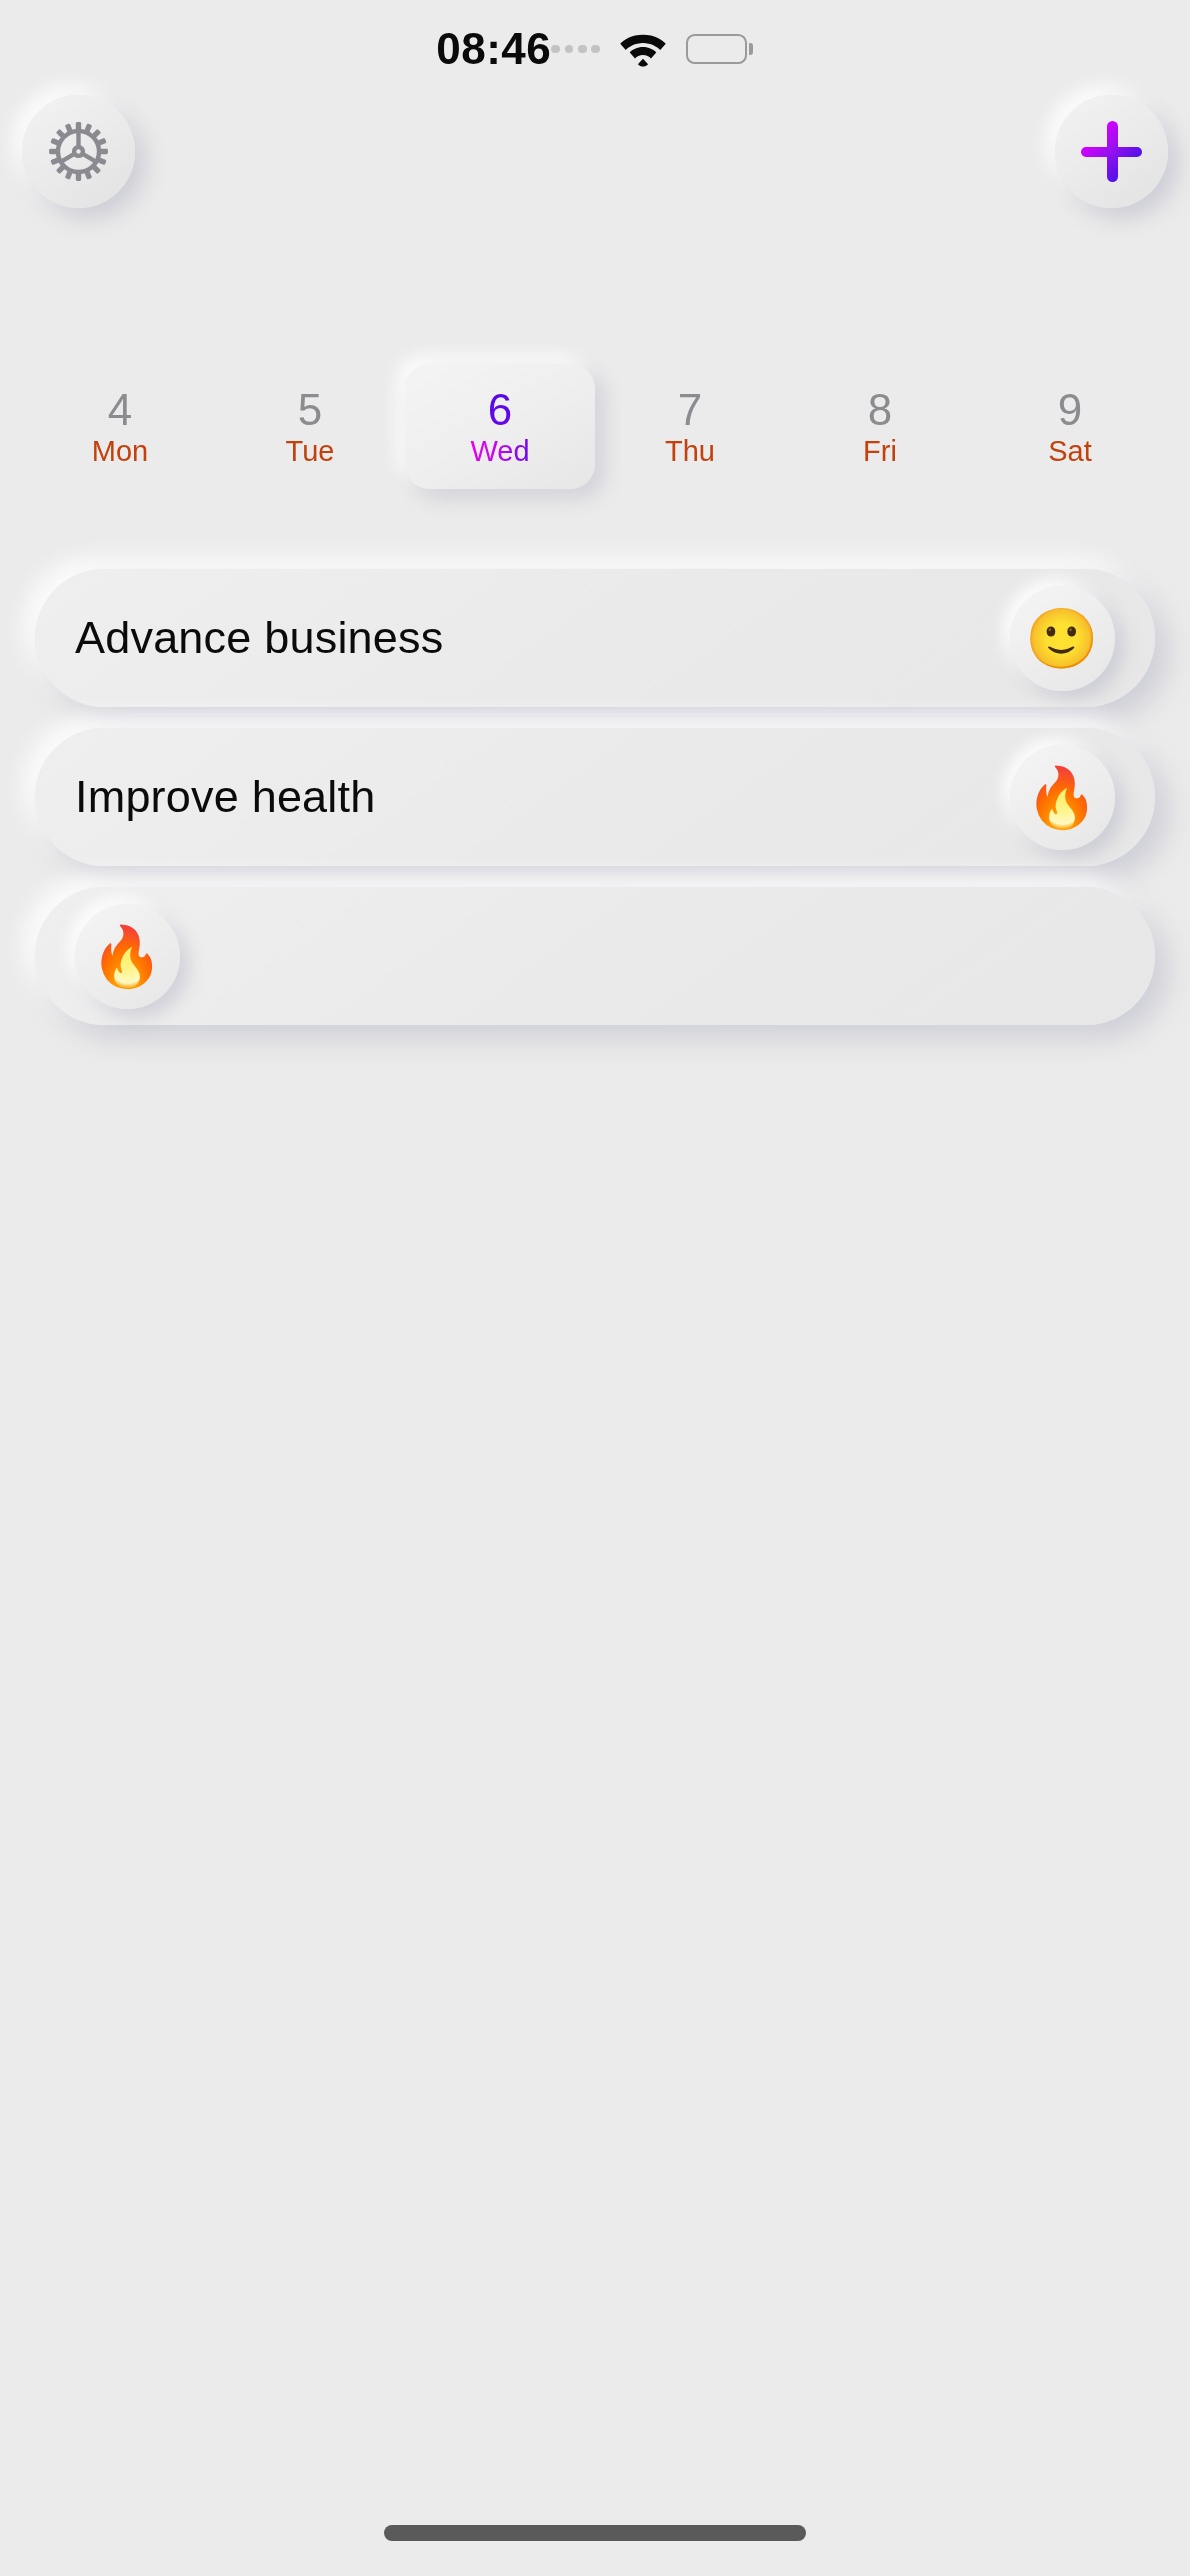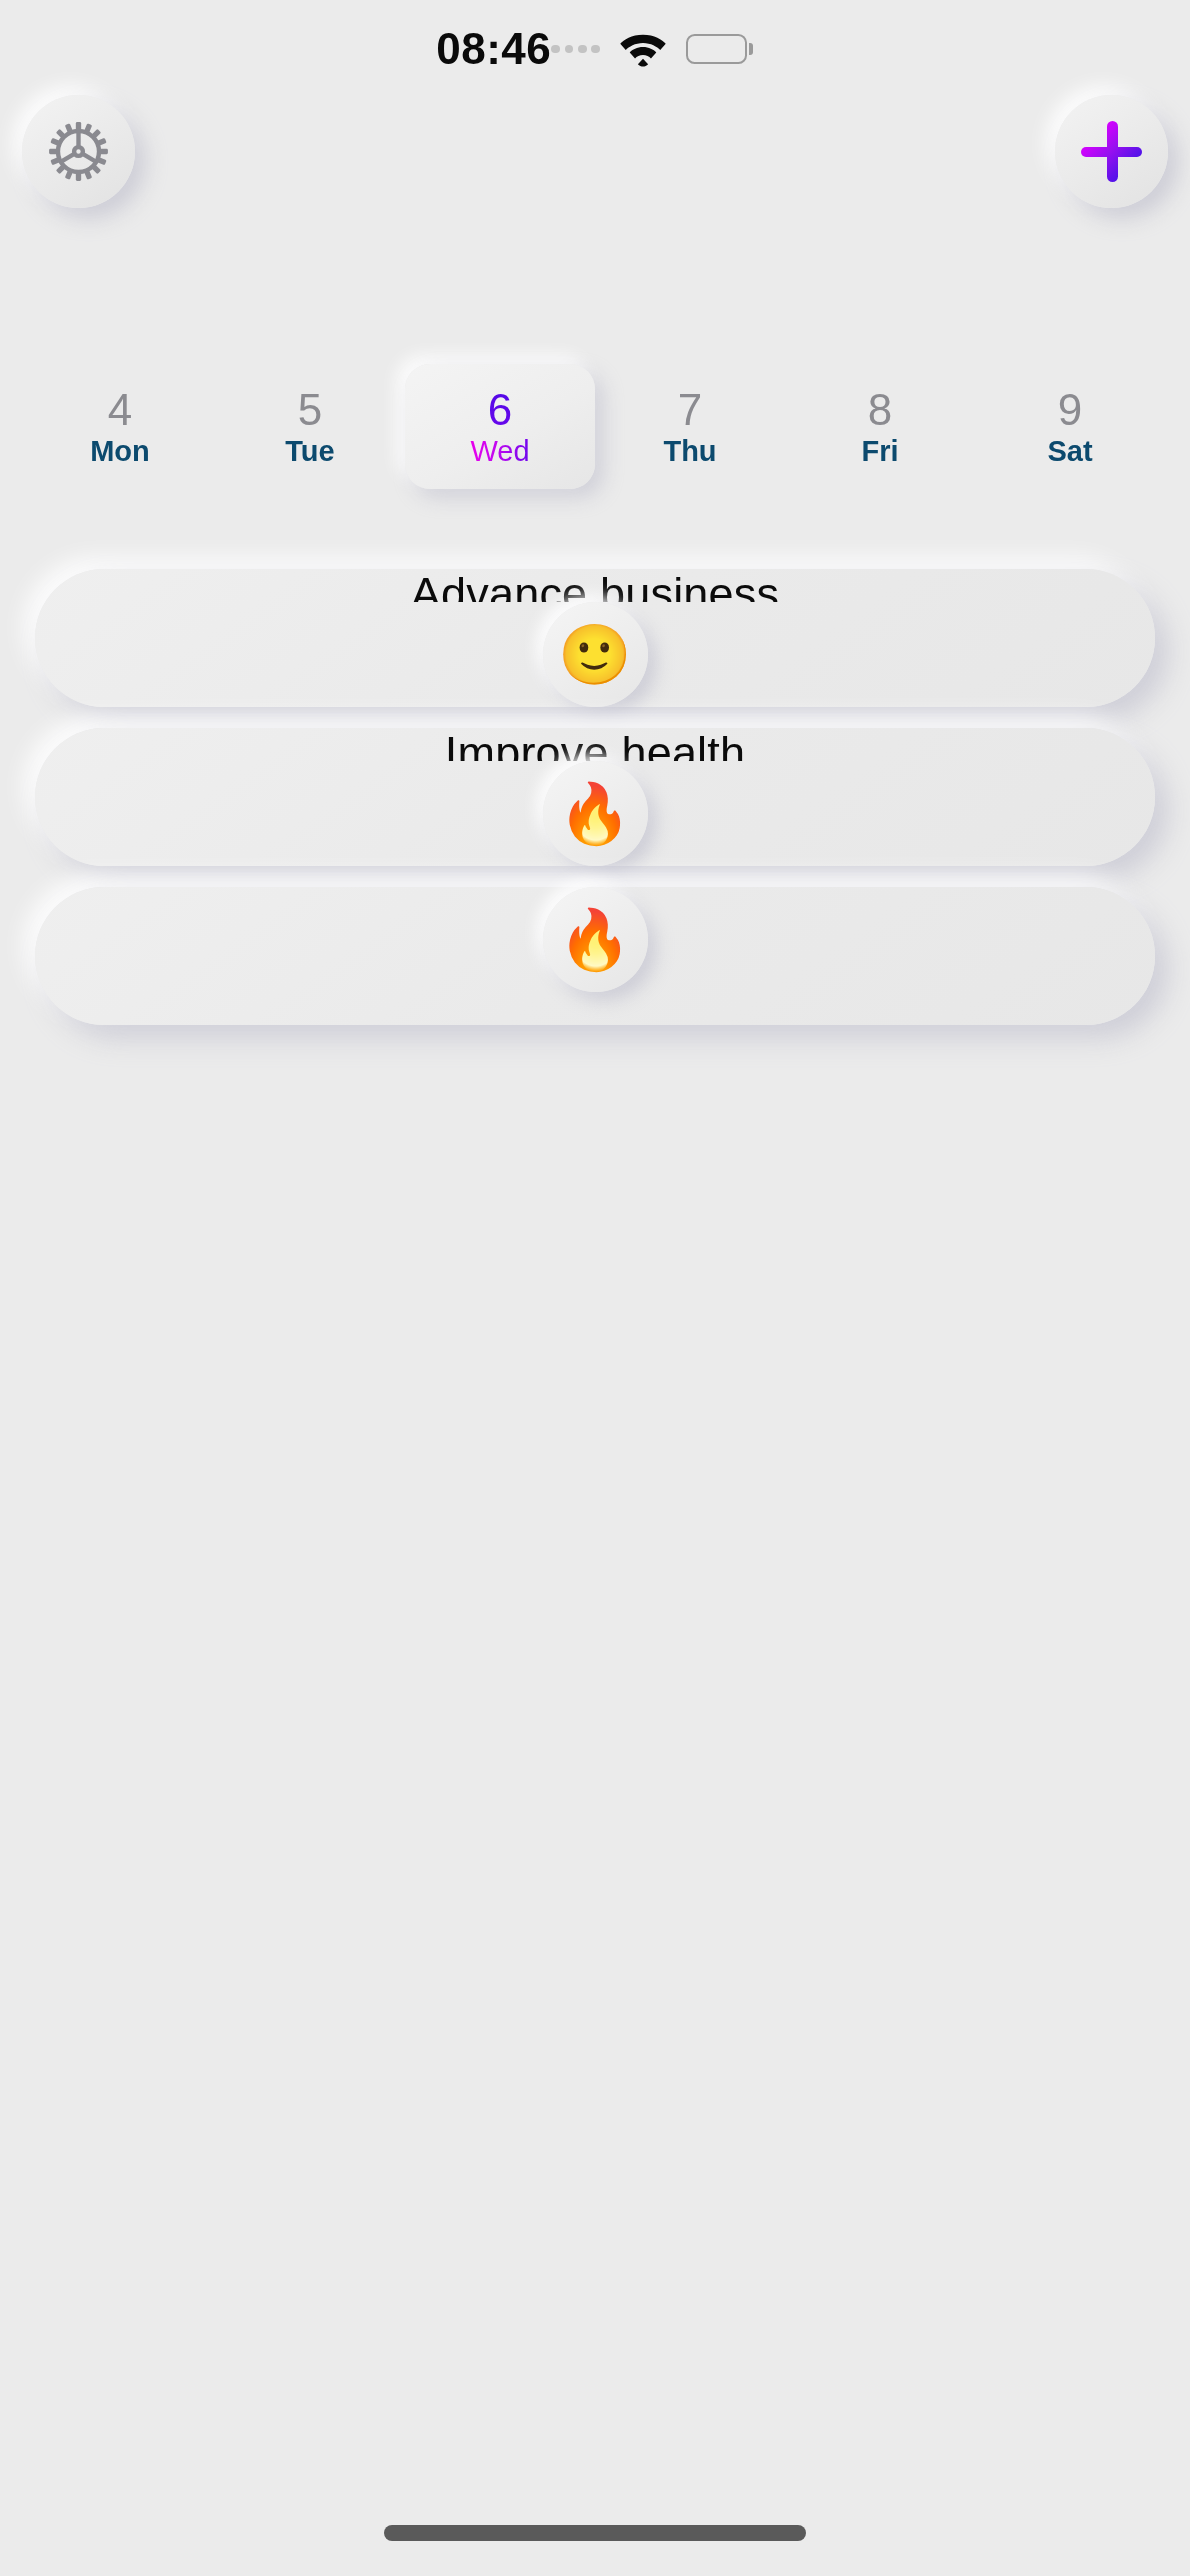--- a/index.html
+++ b/index.html
@@ -141,22 +141,22 @@
     position:relative;
   }
   .day .num {
     font-size:44px;
     font-weight:400;
     color:#8b8b90;
     line-height:1.08;
   }
   .day .dow {
     font-size:29px;
-    font-weight:700;
-    color:#0c4a6e;
+    font-weight:400;
+    color:#c2410c;
     line-height:1.12;
   }
   .day.selected {
     background:linear-gradient(150deg,#f4f4f4 0%,#eeeeee 55%,#e6e6e6 100%);
     box-shadow:
       8.6px 8.6px 19px rgba(174,174,192,0.42),
       -7.7px -7.7px 17px rgba(255,255,255,0.92);
   }
   .day.selected .num {
     background:linear-gradient(180deg,#5108e6 0%,#6a07ec 100%);
@@ -189,21 +189,20 @@
     height:138px;
     border-radius:69px;
     background:linear-gradient(145deg,#efefef 0%,#eaeaea 50%,#e7e7e7 100%);
     box-shadow:
       13.4px 13.4px 27px rgba(174,174,192,0.45),
       -10.5px -10.5px 23px rgba(255,255,255,0.92);
     display:flex;
     align-items:center;
     justify-content:space-between;
     padding:0 40px 0 40px;
-    flex-direction:column;
   }
   .habit-title {
     font-size:45px;
     font-weight:400;
     color:#0b0b0b;
     letter-spacing:0.2px;
     line-height:1.1;
     white-space:nowrap;
     overflow:hidden;
     text-overflow:ellipsis;

